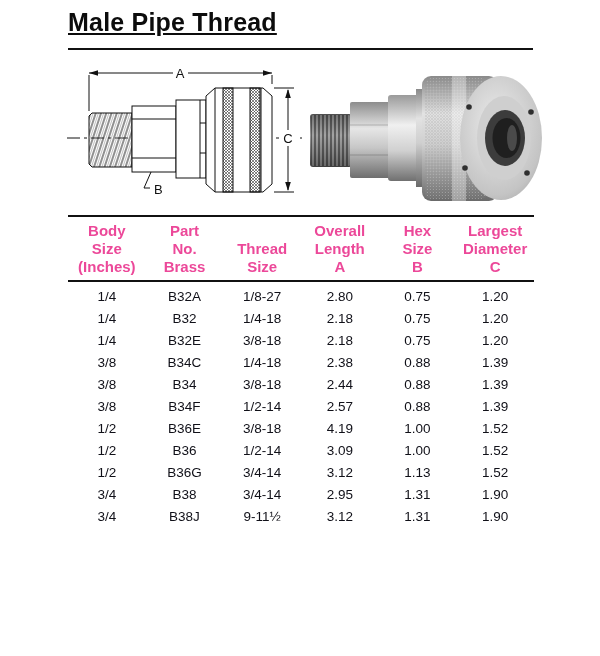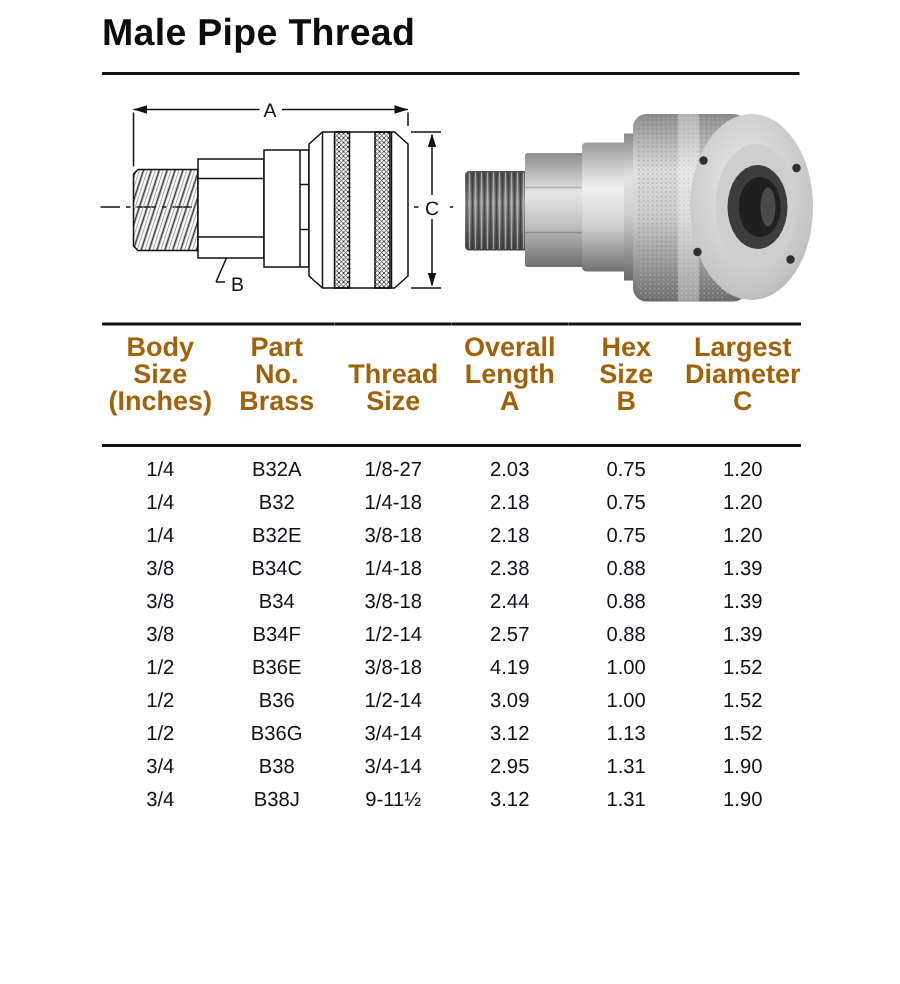--- a/index.html
+++ b/index.html
@@ -2,37 +2,37 @@
 <html><head>
 <meta charset="utf-8">
 <style>
   html,body { margin:0; padding:0; background:#ffffff; }
   .page {
     position:relative; width:600px; height:656px; background:#ffffff;
     font-family:"Liberation Sans", sans-serif; color:#111111; overflow:hidden;
   }
   .page-title {
     position:absolute; left:68px; top:8px; margin:0;
-    font-size:25px; font-weight:bold; letter-spacing:0.2px; color:#0c0c0c;
+    font-size:25px; font-weight:bold; letter-spacing:0.2px; color:#0c0c0c;text-decoration:underline;
   }
   .title-rule {
     position:absolute; left:68px; top:48px; width:465px; height:2px; background:#111111;
   }
   .drawing { position:absolute; left:64px; top:62px; }
   .photo   { position:absolute; left:302px; top:61px; }
 
   .spec-table {
     position:absolute; left:68px; top:215px; width:466px;
     border-collapse:collapse; table-layout:fixed;
     border-top:2px solid #111111;
   }
   .spec-table th {
-    font-size:18px; font-weight:bold; line-height:18px;
+    font-size:15px; font-weight:bold; line-height:18px;
     vertical-align:bottom; text-align:center;
-    padding:5px 0 20px 0; border-bottom:2px solid #111111; color:#a16207;
+    padding:5px 0 4px 0; border-bottom:2px solid #111111; color:#ec4899;
   }
   .spec-table td {
     font-size:13.5px; text-align:center; height:22px; padding:0; color:#101018;
   }
   .spec-table tbody tr:first-child td { padding-top:3px; }
 
   .note {
     position:absolute; left:68px; top:560px; width:452px;
     display:flex; font-size:13.5px; line-height:17px; color:#101018;
   }
@@ -218,21 +218,21 @@
           <div>Diameter</div>
           <div>C</div>
         </th>
       </tr>
     </thead>
     <tbody>
       <tr>
         <td>1/4</td>
         <td>B32A</td>
         <td>1/8-27</td>
-        <td>2.03</td>
+        <td>2.80</td>
         <td>0.75</td>
         <td>1.20</td>
       </tr>
       <tr>
         <td>1/4</td>
         <td>B32</td>
         <td>1/4-18</td>
         <td>2.18</td>
         <td>0.75</td>
         <td>1.20</td>

